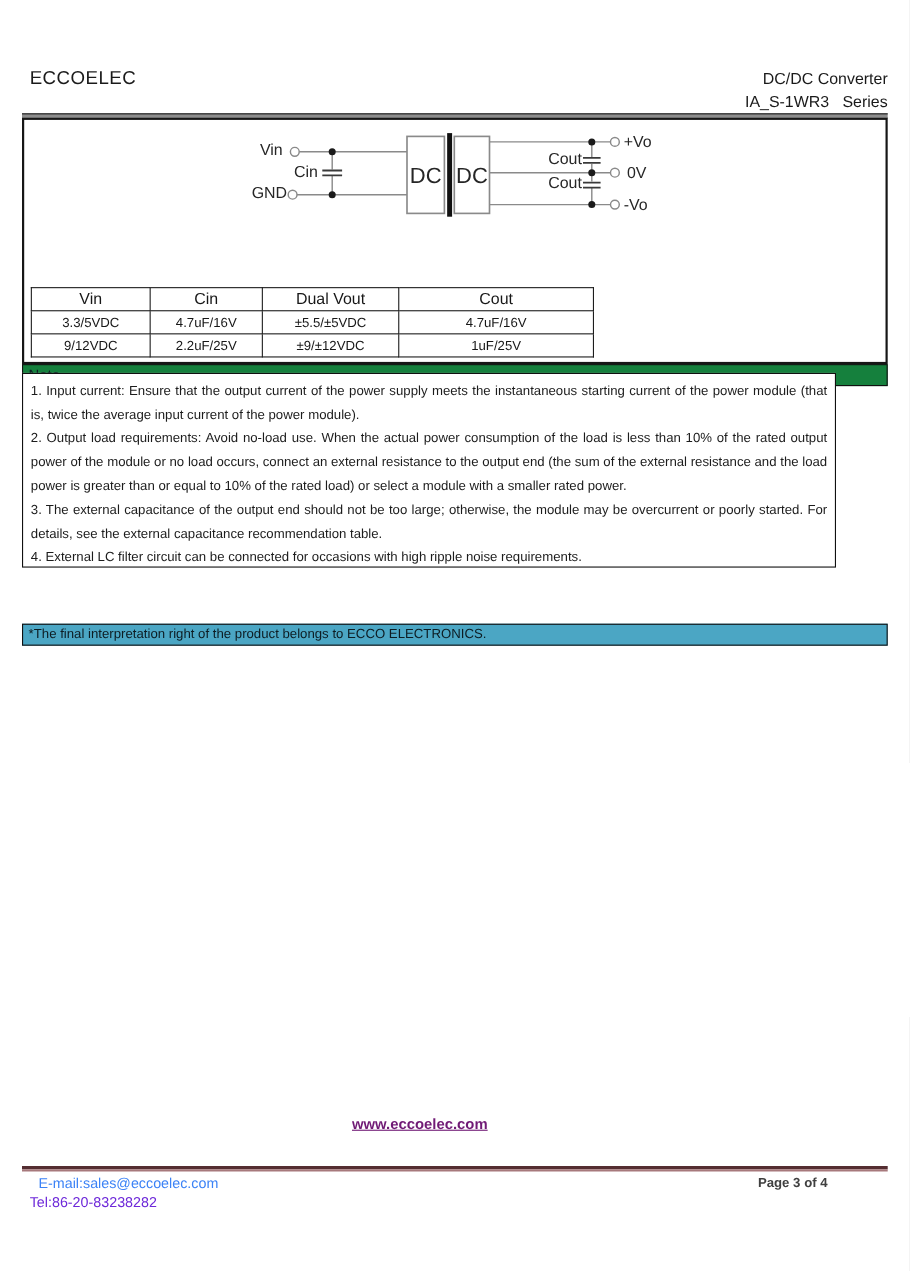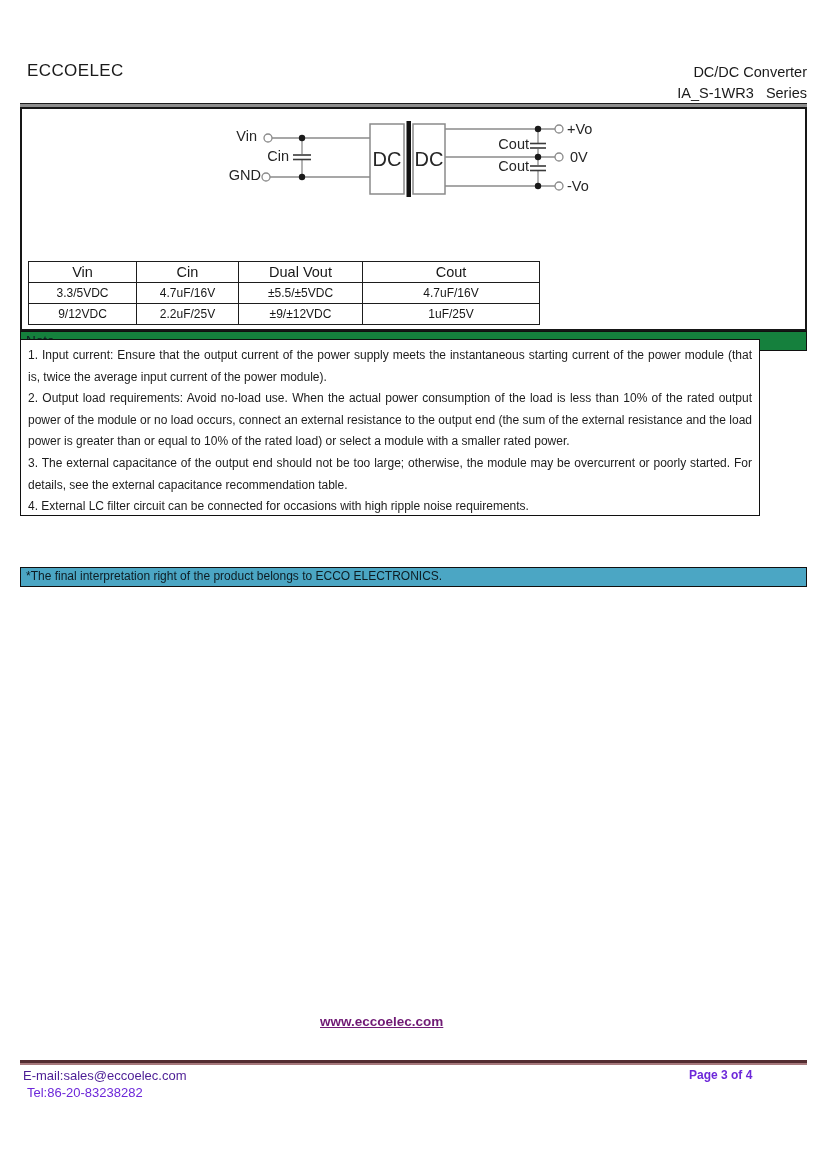--- a/index.html
+++ b/index.html
@@ -67,24 +67,24 @@
   }
   .disclaimer-bar{
     position:absolute;left:20px;top:528px;width:787px;height:20px;
     box-sizing:border-box;border:1.5px solid #101010;
     background:#4ba6c4;
     font-size:12px;line-height:17px;padding-left:5px;color:#0d1c22;margin-top:39px;
   }
   
   .footer-rule-dark{position:absolute;left:20px;top:1060px;width:787px;height:3px;background:#542d31;}
   .footer-rule-light{position:absolute;left:20px;top:1063px;width:787px;height:2px;background:#a7797c;}
-  .footer-email{position:absolute;left:23px;top:1068px;font-size:13px;color:#4c1d95;}
+  .footer-email{position:absolute;left:35px;top:1068px;font-size:13px;color:#3b82f6;}
   .footer-tel{position:absolute;left:27px;top:1085px;font-size:13px;color:#6d28d9;}
   .footer-site{position:absolute;left:320px;top:1014px;font-size:13.5px;font-weight:bold;text-decoration:underline;color:#701a75;}
-  .footer-page{position:absolute;left:689px;top:1068px;font-size:12px;font-weight:bold;color:#6d28d9;}
+  .footer-page{position:absolute;left:689px;top:1068px;font-size:12px;font-weight:bold;color:#404040;}
 </style>
 </head>
 <body>
 
 <div class="page">
 
   <div class="logo">ECCOELEC</div>
   <div class="header-right">
     <div>DC/DC Converter</div>
     <div class="series">IA_S-1WR3   Series</div>

